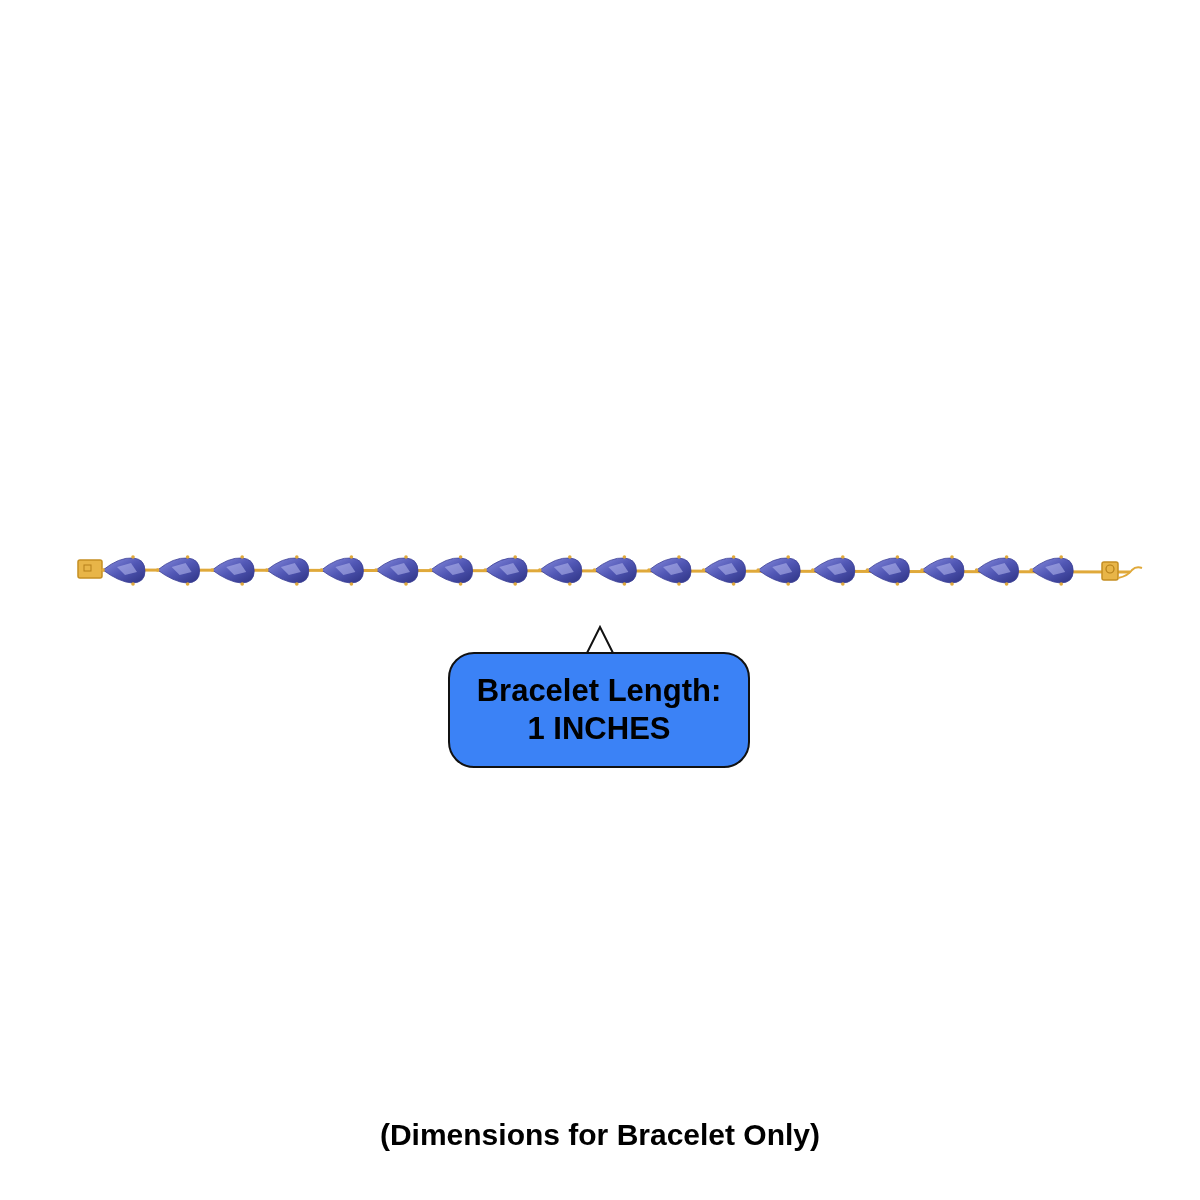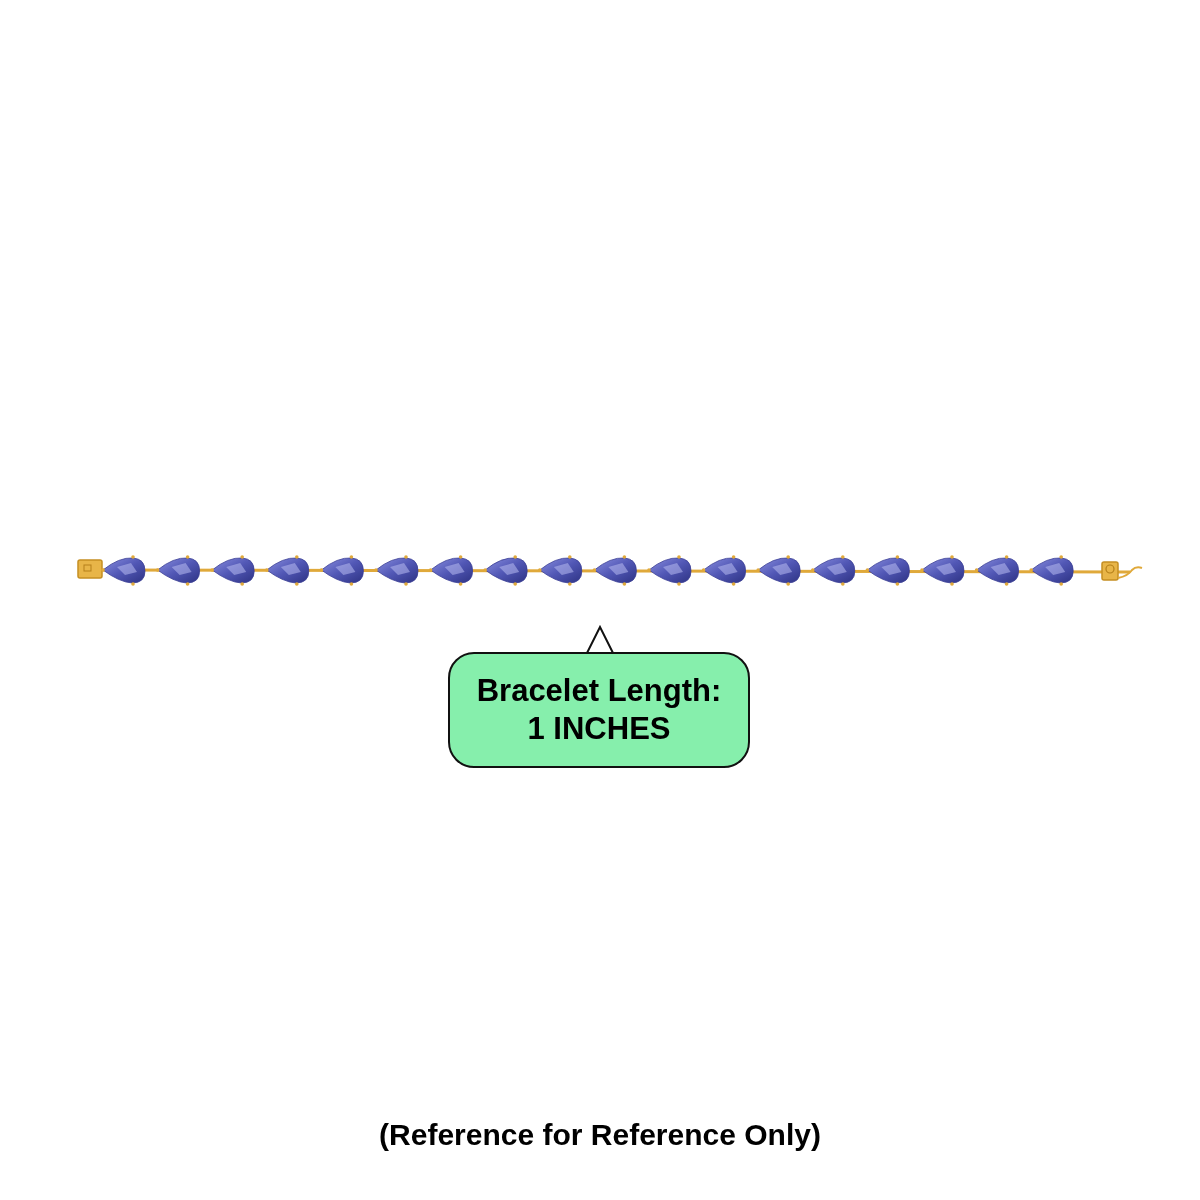--- a/index.html
+++ b/index.html
@@ -1,18 +1,18 @@
 <!DOCTYPE html>
 <html><head>
 <meta charset="utf-8">
 <style>
   html, body { margin:0; padding:0; background:#ffffff; }
   body { width:1200px; height:1200px; position:relative; overflow:hidden; font-family:"Liberation Sans", sans-serif; }
   .bracelet { position:absolute; left:70px; top:548px; width:1080px; height:52px; }
-  .callout { position:absolute; left:448px; top:652px; width:302px; height:116px; border:2px solid #111; border-radius:26px; background:#86efac; box-sizing:border-box; display:flex; flex-direction:column; align-items:center; justify-content:center; }
+  .callout { position:absolute; left:448px; top:652px; width:302px; height:116px; border:2px solid #111; border-radius:26px; background:#3b82f6; box-sizing:border-box; display:flex; flex-direction:column; align-items:center; justify-content:center; }
   .callout-tail { position:absolute; left:584px; top:625px; width:32px; height:30px; }
   .callout-line { font-weight:bold; font-size:31px; color:#000; line-height:38px; text-align:center; }
   .footnote { position:absolute; left:0; top:1118px; width:1200px; text-align:center; font-weight:bold; font-size:30px; color:#000; }
 </style>
 </head>
 <body>
 
 <svg class="bracelet" viewBox="0 0 1080 52" xmlns="http://www.w3.org/2000/svg">
   <defs>
     <linearGradient id="gem" x1="0" y1="0" x2="1" y2="1">
@@ -130,13 +130,13 @@
 <svg class="callout-tail" viewBox="0 0 32 30" xmlns="http://www.w3.org/2000/svg">
   <path d="M2 30 L16 2 L30 30" fill="#fff" stroke="#111" stroke-width="2"></path>
   <rect x="3" y="27" width="26" height="5" fill="#fff"></rect>
 </svg>
 
 <div class="callout">
   <div class="callout-line">Bracelet Length:</div>
   <div class="callout-line">1 INCHES</div>
 </div>
 
-<div class="footnote">(Reference for Reference Only)</div>
+<div class="footnote">(Dimensions for Bracelet Only)</div>
 
 </body></html>

